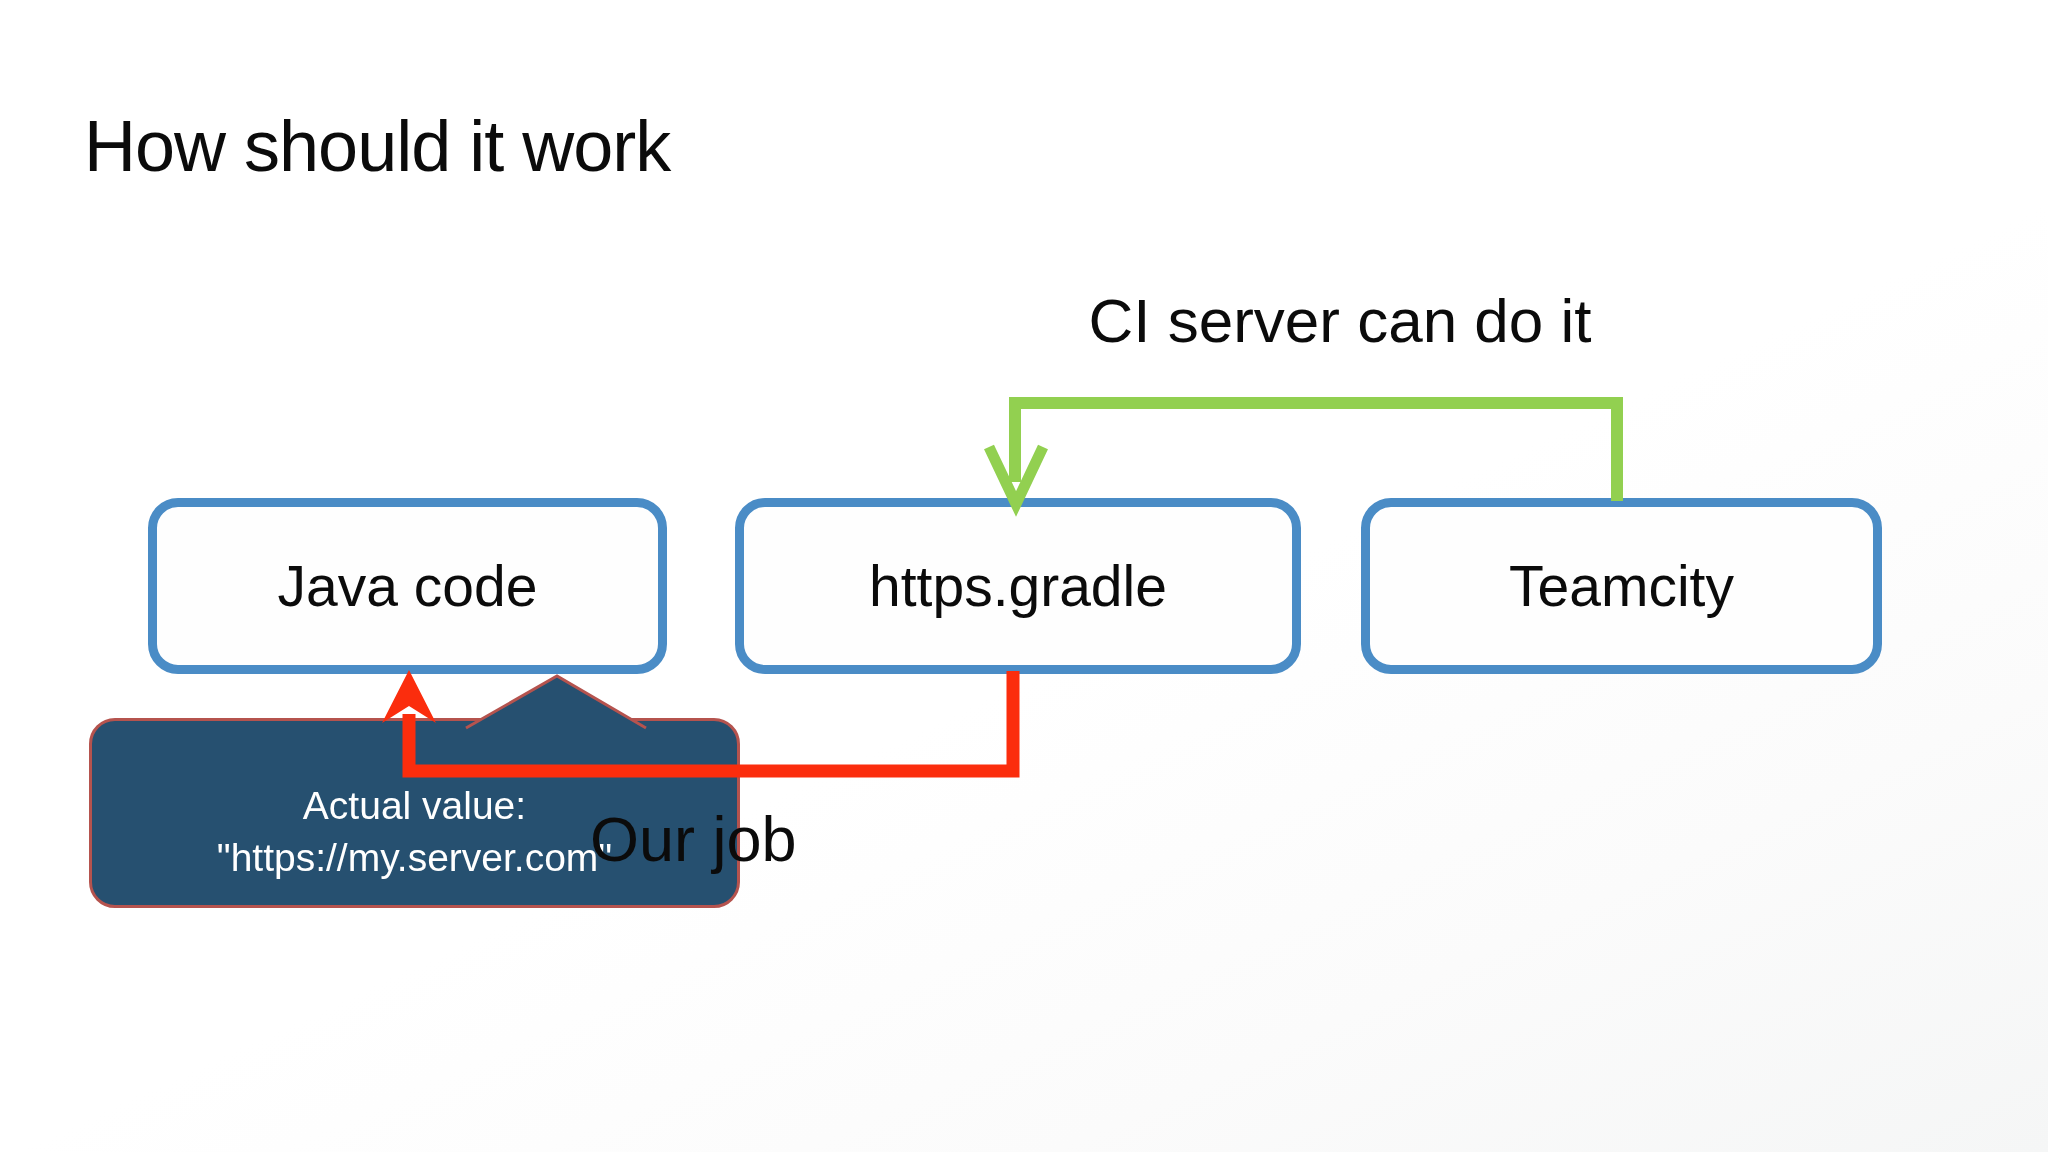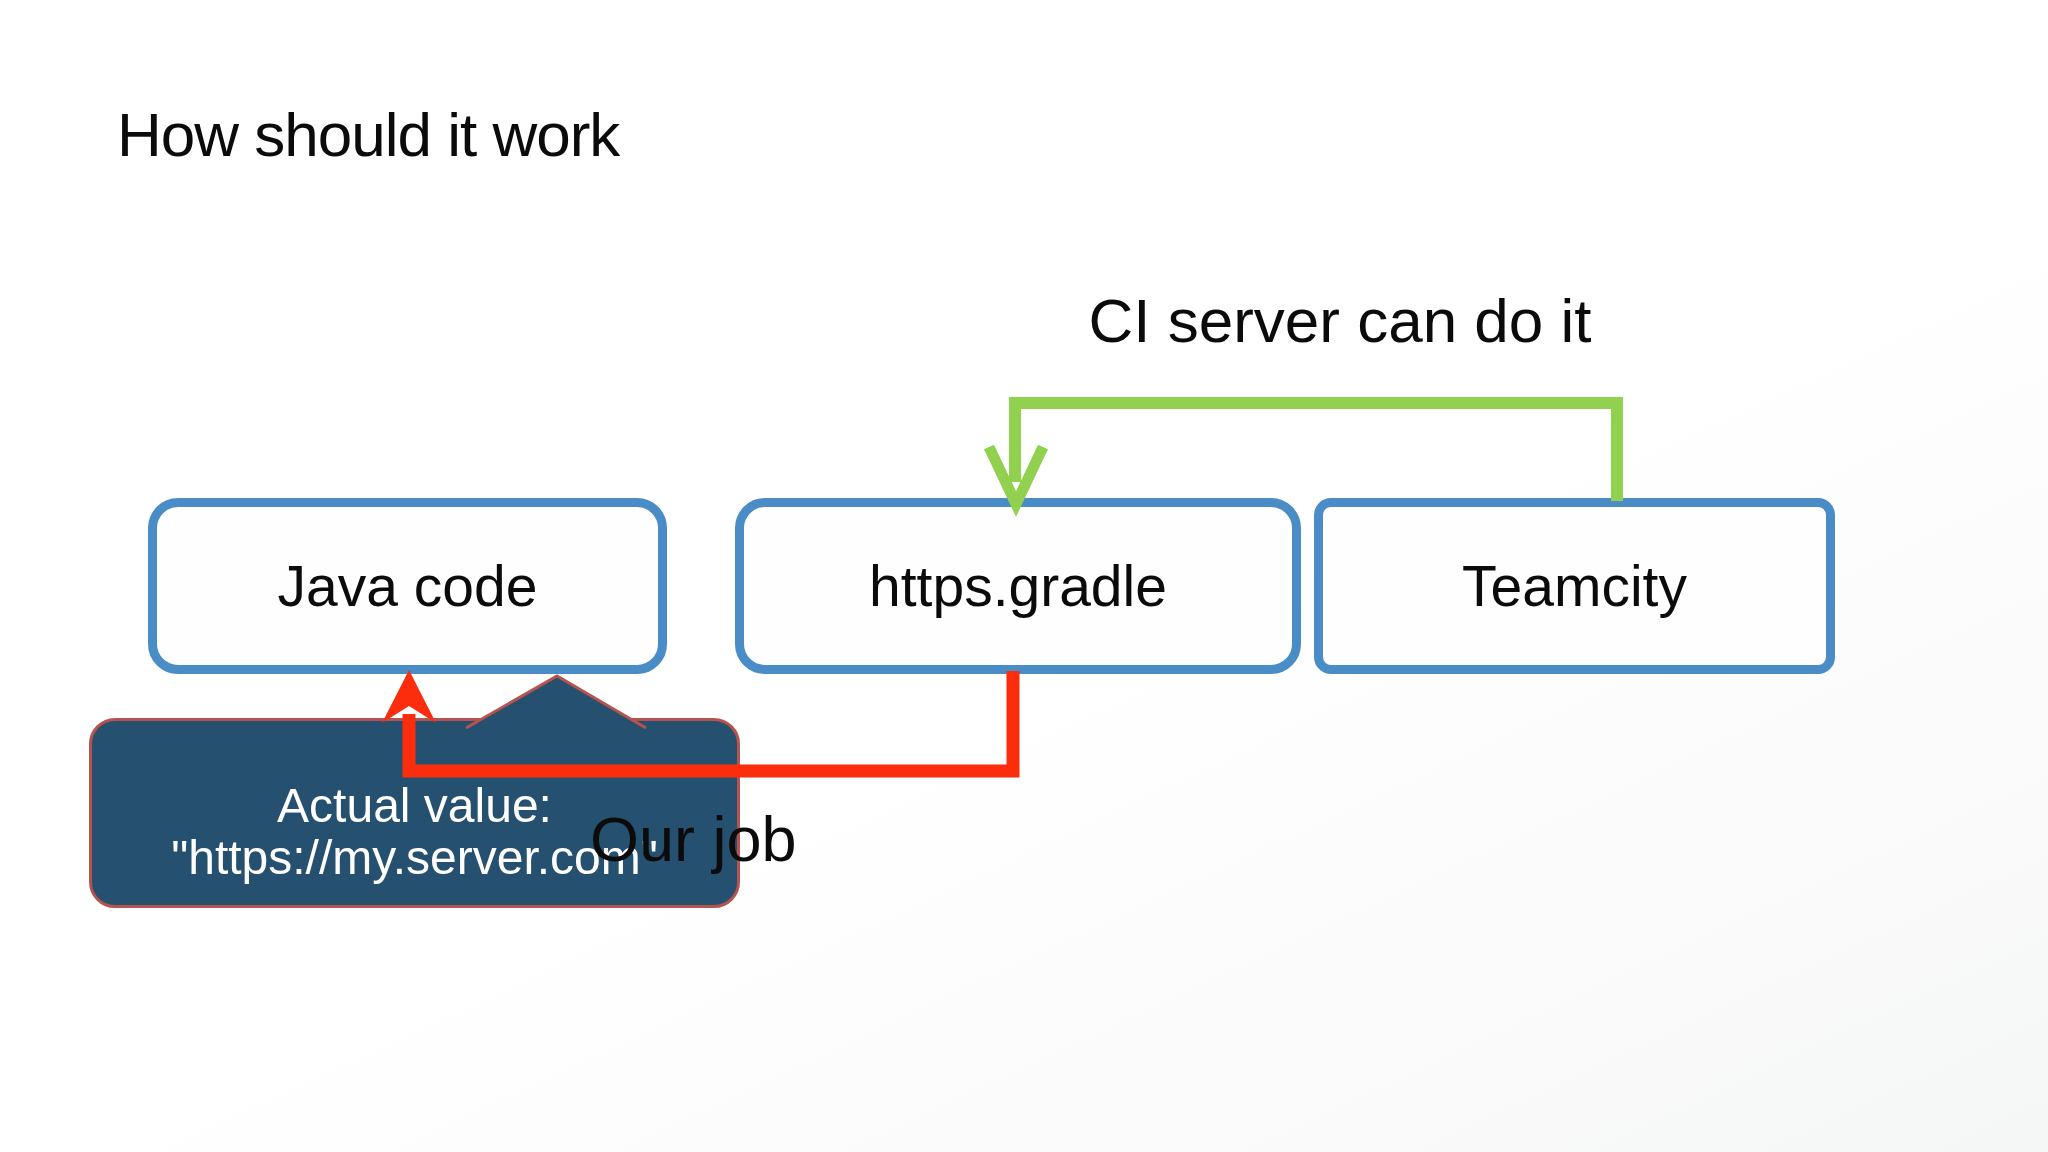--- a/index.html
+++ b/index.html
@@ -7,60 +7,60 @@
     position:relative;
     width:2048px;height:1152px;
     overflow:hidden;
     background:linear-gradient(155deg,#ffffff 55%,#fbfbfb 78%,#f5f6f6 100%);
     font-family:"Liberation Sans",sans-serif;
     color:var(--title_text,#0b0b0b);
   }
   .abs{position:absolute;}
   #title{
     left:84px;top:62px;
-    font-size:62px;font-weight:300;line-height:1;
-    letter-spacing:-1px;white-space:nowrap;margin-left:33px;
+    font-size:72px;font-weight:300;line-height:1;
+    letter-spacing:-1px;white-space:nowrap;
   }
   #ci-label{
     left:1040px;top:290px;width:600px;
     text-align:center;font-size:62px;font-weight:300;line-height:1;
     white-space:nowrap;
   }
   .layer{left:0;top:0;width:2048px;height:1152px;pointer-events:none;}
   .box{
     top:498px;height:158px;
     background:var(--box_fill,#fefefe);
     border:9px solid var(--box_border,#4a8cc6);
     border-radius:30px;
     display:flex;align-items:center;justify-content:center;
   }
   .box span{
     font-size:57px;font-weight:300;line-height:1;color:#0b0b0b;white-space:nowrap;
   }
   #box-java{left:148px;width:501px;}
   #box-gradle{left:735px;width:548px;}
-  #box-teamcity{left:1314px;width:503px;border-radius:17px;}
+  #box-teamcity{left:1361px;width:503px;}
   .gline{stroke:var(--green_arrow,#92d050);stroke-width:12;fill:none;}
   .ghead{stroke:var(--green_arrow,#92d050);stroke-width:11;fill:none;stroke-linejoin:miter;}
   .rline{stroke:var(--red_arrow,#fb2d0d);stroke-width:13;fill:none;stroke-linejoin:miter;}
   .rhead{fill:var(--red_arrow,#fb2d0d);}
   #tooltip{
     left:89px;top:718px;width:651px;height:190px;
     background:var(--tooltip_bg,#265070);
     border:3px solid var(--tooltip_border,#b5534e);
     border-radius:26px;
     box-sizing:border-box;
   }
   .tip-fill{fill:var(--tooltip_bg,#265070);}
   .tip-edge{fill:none;stroke:var(--tooltip_border,#b5534e);stroke-width:3;}
   #tooltip-text{
     left:89px;top:780px;width:651px;
     text-align:center;
     color:var(--tooltip_text,#ffffff);
-    font-size:48px;line-height:52px;font-weight:400;
+    font-size:39px;line-height:52px;font-weight:400;
   }
   #our-job{
     left:575px;top:808px;
     font-size:63px;font-weight:300;line-height:1;
     color:#0b0b0b;white-space:nowrap;margin-left:15px;
   }
 </style>
 </head>
 <body>
 

